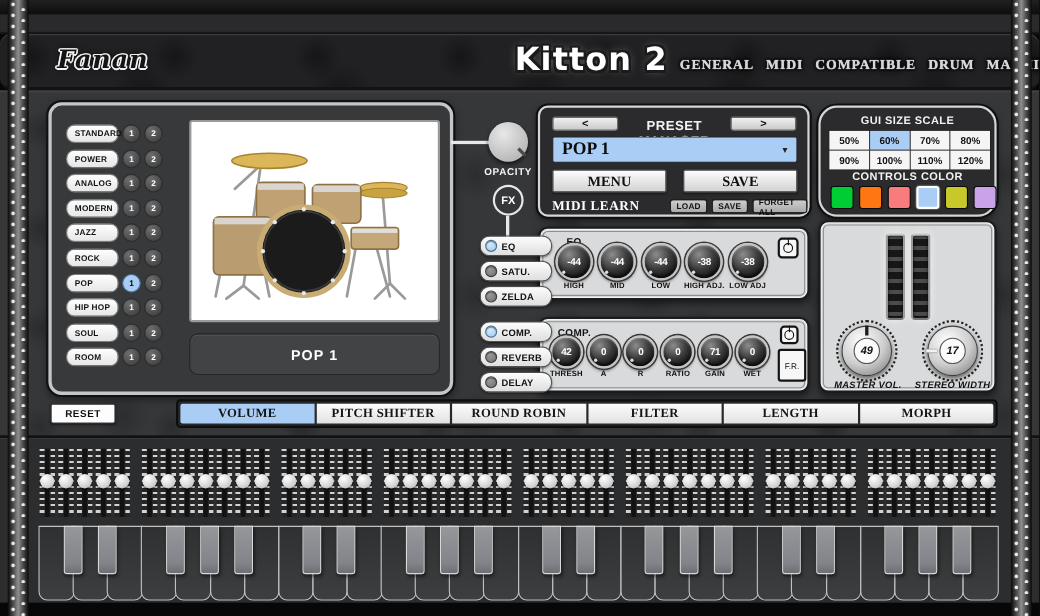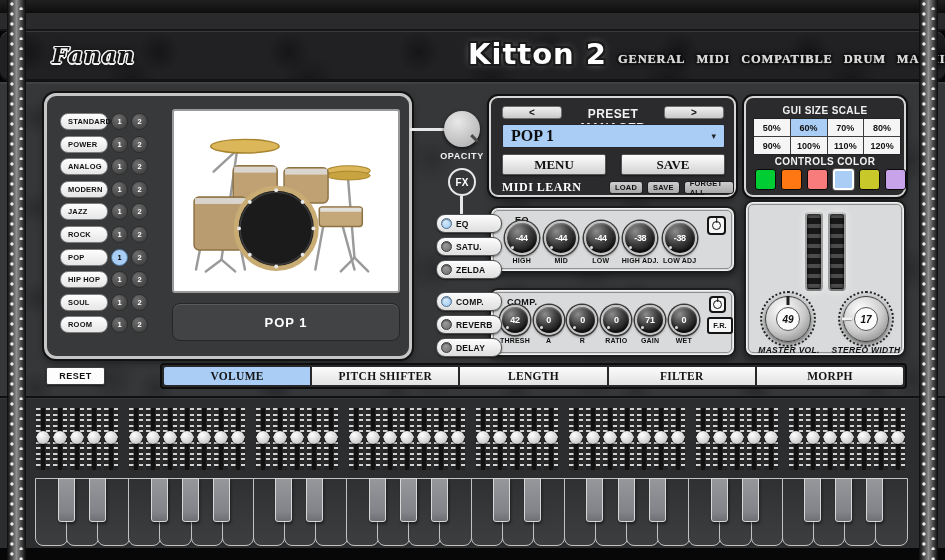--- a/index.html
+++ b/index.html
@@ -68,21 +68,21 @@
   .opacity-knob .ind{position:absolute;right:5px;bottom:4px;width:2.5px;height:9px;background:#4a4a4a;transform:rotate(-45deg);}
   .opacity-label{position:absolute;left:428px;top:151px;width:68px;text-align:center;color:#f2f2f2;
      font-size:9px;font-weight:bold;letter-spacing:.6px;}
   .fx-btn{position:absolute;left:448px;top:168px;width:28px;height:28px;border-radius:50%;
      border:2.5px solid #e8e8e8;color:#fff;font-size:10px;font-weight:bold;display:flex;align-items:center;justify-content:center;}
 
   
   .panel-dark{position:absolute;background:#2b2b2d;border:2px solid #d6d6d6;border-radius:9px;
      box-shadow:0 0 0 2px #101010,0 3px 7px rgba(0,0,0,.5);}
   #preset-panel{left:489px;top:96px;width:247px;height:101px;}
-  #gui-panel{left:744px;top:96px;width:162px;height:101px;}
+  #gui-panel{left:744px;top:96px;width:162px;height:101px;border-radius:17px;}
 
   .pm-nav{position:absolute;top:8px;height:13px;background:linear-gradient(#f0f0f0,#c9c9c9);
      border:1px solid #6e6e6e;border-radius:3px;color:#111;font-size:10px;font-weight:bold;
      display:flex;align-items:center;justify-content:center;line-height:10px;}
   #pm-prev{left:11px;width:60px;} #pm-next{left:173px;width:60px;}
   .pm-title{position:absolute;left:71px;top:9px;width:102px;text-align:center;color:#f2f2f2;
      font-size:12px;font-weight:bold;letter-spacing:.4px;}
   .pm-dropdown{position:absolute;left:11px;top:26px;width:223px;height:24px;background:var(--accent,#a9cdf4);
      border:1px solid #26262a;border-radius:2px;display:flex;align-items:center;
      font:bold 16px "Liberation Serif","DejaVu Serif",serif;color:#0d0d0d;padding:0 8px;}
@@ -125,22 +125,22 @@
   #comp-knobs .knob{width:30px;height:30px;}
   .knob::after{content:"";position:absolute;width:3px;height:3px;border-radius:50%;background:#ddd;left:4px;bottom:4px;}
   .knob-value{position:absolute;inset:0;display:flex;align-items:center;justify-content:center;
      color:#fff;font-size:9px;font-weight:bold;letter-spacing:-.3px;}
   .knob-label{margin-top:2px;font-size:7px;font-weight:bold;color:#111;letter-spacing:.2px;white-space:nowrap;}
   .pwr-btn{position:absolute;width:19px;height:19px;background:#f7f7f7;border:2px solid #141414;border-radius:4px;
      display:flex;align-items:center;justify-content:center;}
   #eq-pwr{left:216px;top:8px;} #comp-pwr{left:218px;top:6px;width:17px;height:17px;}
   .pwr-icon{position:relative;width:9px;height:9px;border:1.6px solid #111;border-radius:50%;}
   .pwr-icon::before{content:"";position:absolute;left:50%;top:-5px;transform:translateX(-50%);width:1.6px;height:6px;background:#111;}
-  .fr-btn{position:absolute;left:216px;top:27px;width:26px;height:17px;background:#f7f7f7;border:2px solid #141414;
-     border-radius:3px;font-size:7.5px;font-weight:bold;color:#111;display:flex;align-items:center;justify-content:center;}
+  .fr-btn{position:absolute;left:216px;top:27px;width:26px;height:30px;background:#f7f7f7;border:2px solid #141414;
+     border-radius:3px;font-size:7.5px;font-weight:normal;color:#111;display:flex;align-items:center;justify-content:center;}
 
   .fx-toggles{position:absolute;left:436px;display:flex;flex-direction:column;gap:4px;z-index:6;}
   #eq-toggles{top:214px;} #comp-toggles{top:292px;}
   .fx-toggle{width:66px;height:19px;border-radius:9px;background:linear-gradient(#fdfdfd,#dedede);
      border:1px solid #4e4e4e;display:flex;align-items:center;gap:4px;padding-left:4px;
      box-shadow:0 1px 2px rgba(0,0,0,.5);}
   .led{width:11px;height:11px;border-radius:50%;background:radial-gradient(circle at 35% 30%,#9a9a9a,#6f6f6f);
      border:1px solid #3a3a3a;box-shadow:inset 0 1px 1px rgba(0,0,0,.4);}
   .led.on{background:radial-gradient(circle at 35% 30%,#d6ebfc,#9cc9f0);border-color:#4a6e93;}
   .fx-toggle-label{font-size:8.5px;font-weight:bold;color:#111;letter-spacing:.2px;}
@@ -491,22 +491,23 @@
       <span class="big-knob-center">17</span>
     </div>
     <div class="bk-label" id="mv-label">MASTER VOL.</div>
     <div class="bk-label" id="sw-label">STEREO WIDTH</div>
   </div>
 
   <div class="reset-btn">RESET</div>
   <div class="tabbar">
       <div class="tab sel">VOLUME</div>
       <div class="tab">PITCH SHIFTER</div>
+      <div class="tab">ROUND ROBIN</div>
+      <div class="tab">FILTER</div>
       <div class="tab">LENGTH</div>
-      <div class="tab">FILTER</div>
       <div class="tab">MORPH</div>
     </div>
 
   <div class="mixer">
       <div class="fgroup">
         <div class="fader">
           <div class="fknob"></div>
         </div>
         <div class="fader">
           <div class="fknob"></div>

